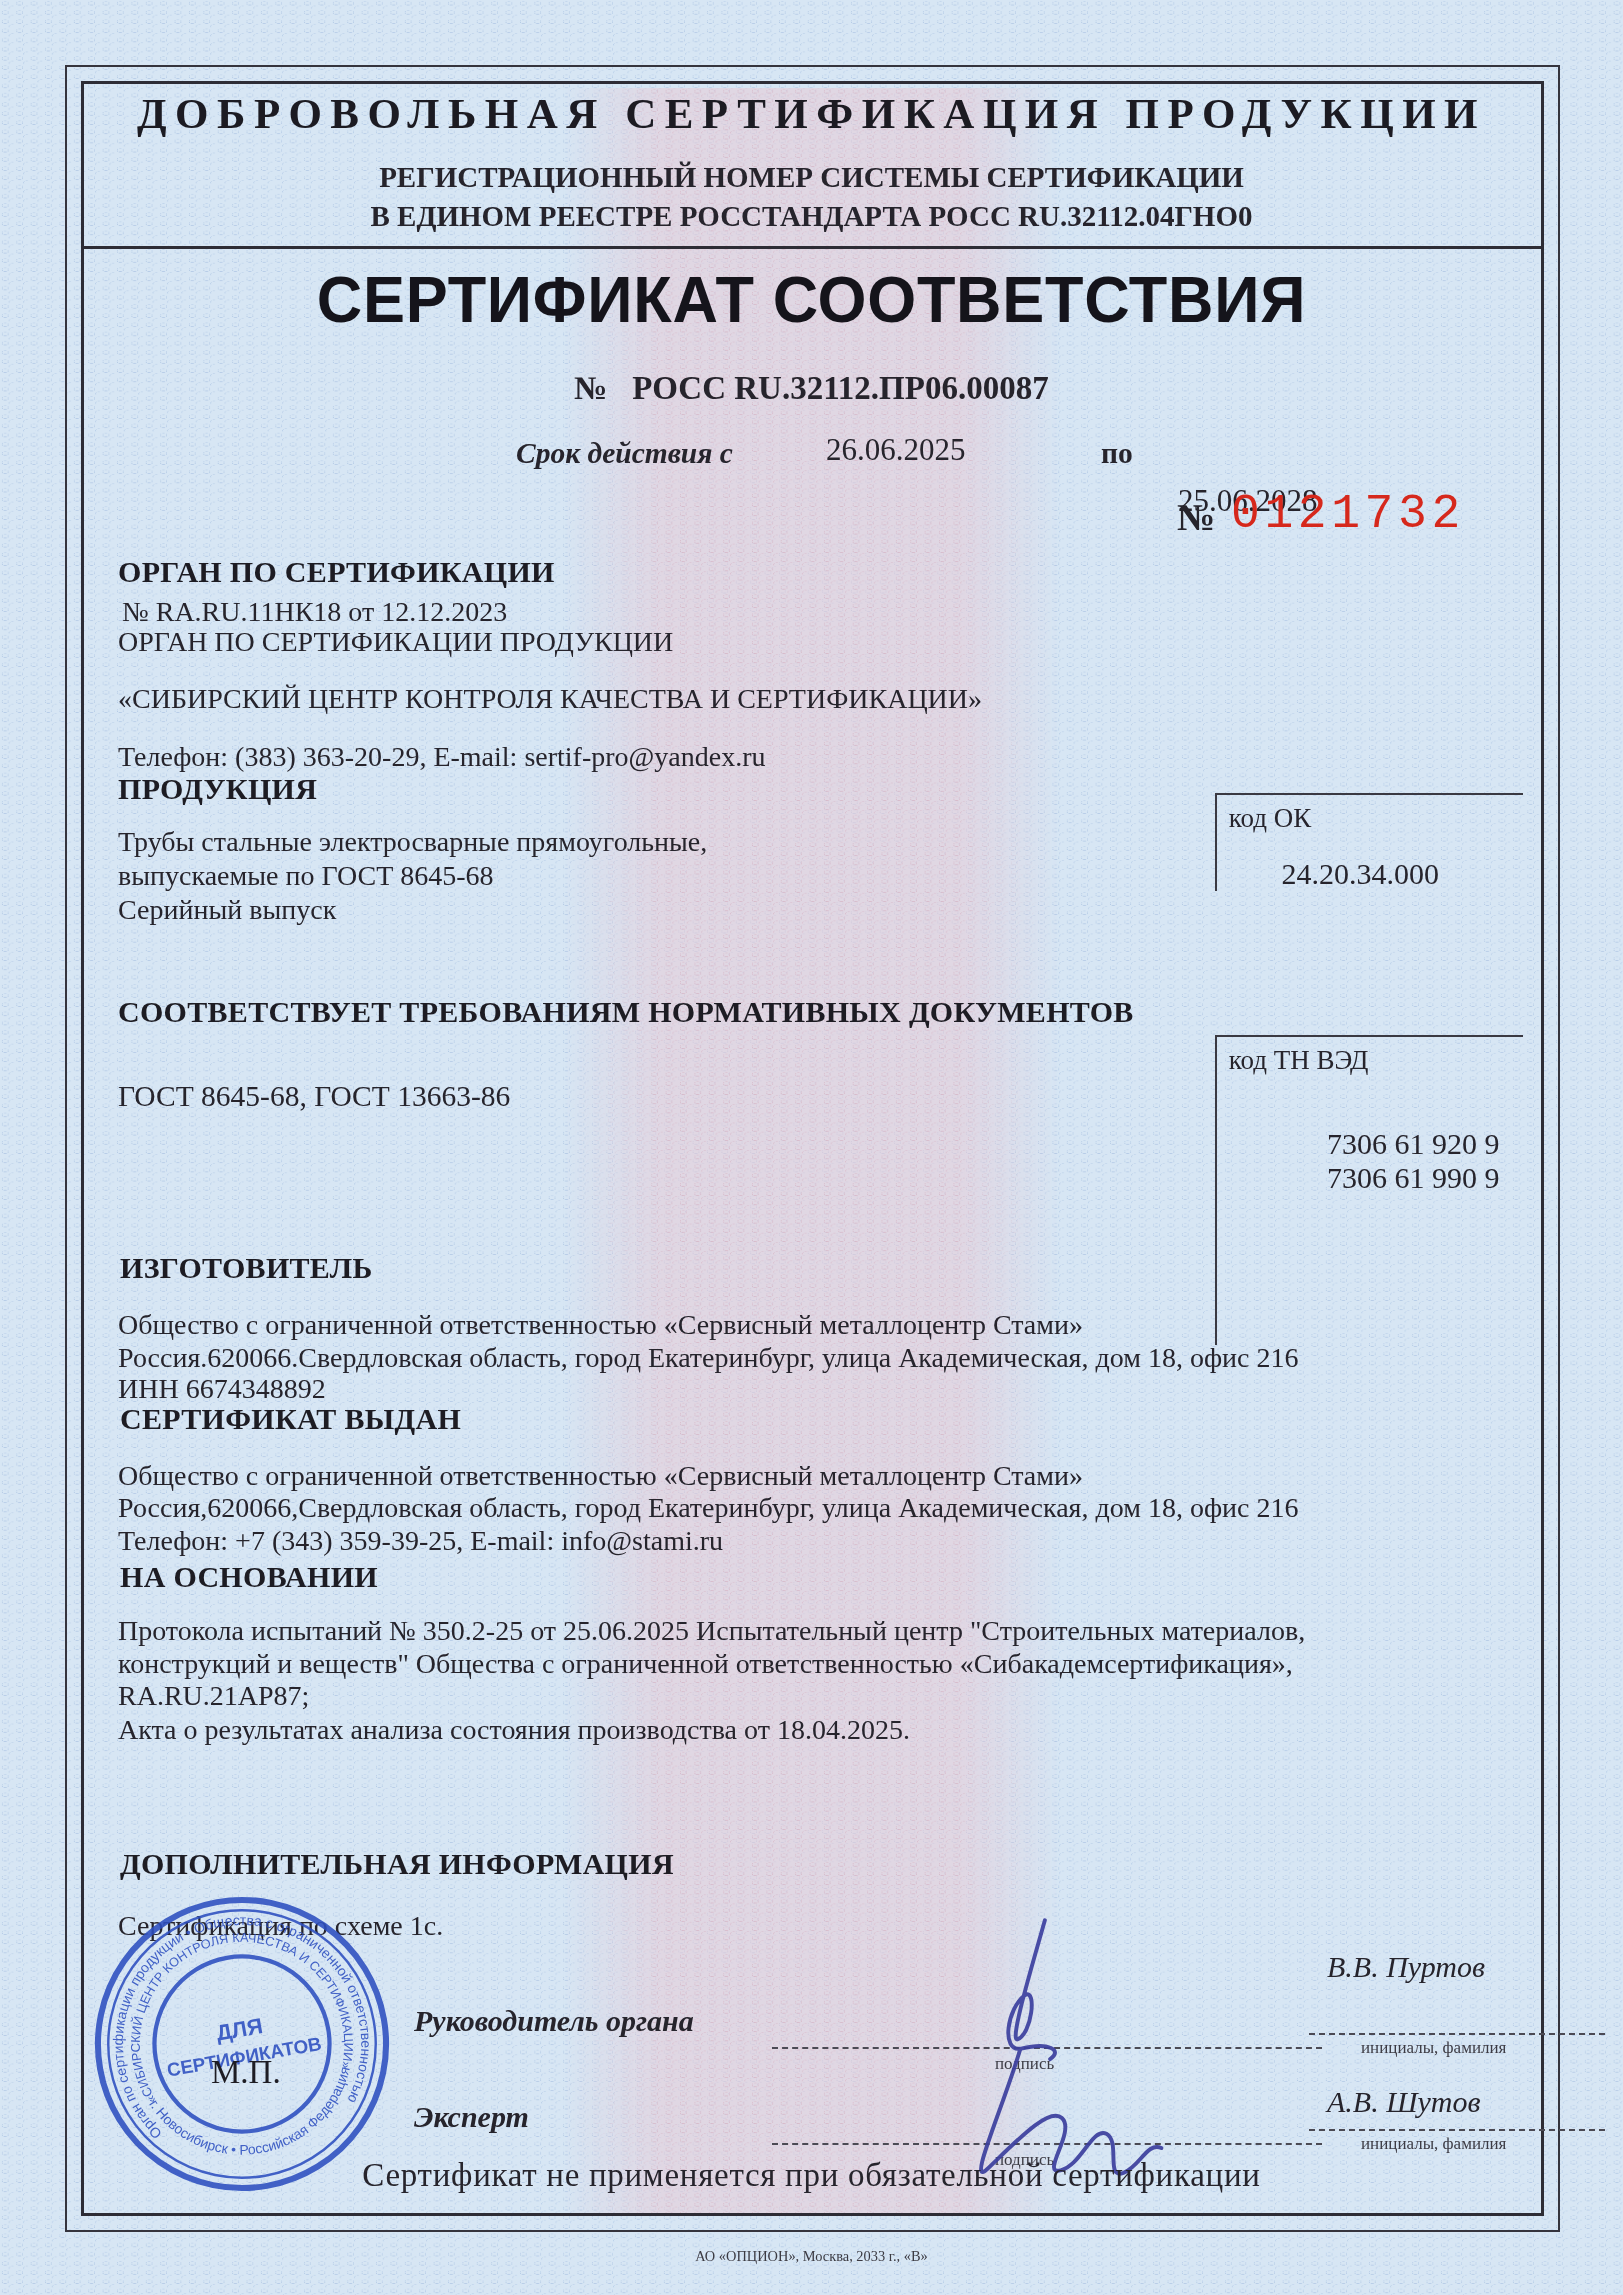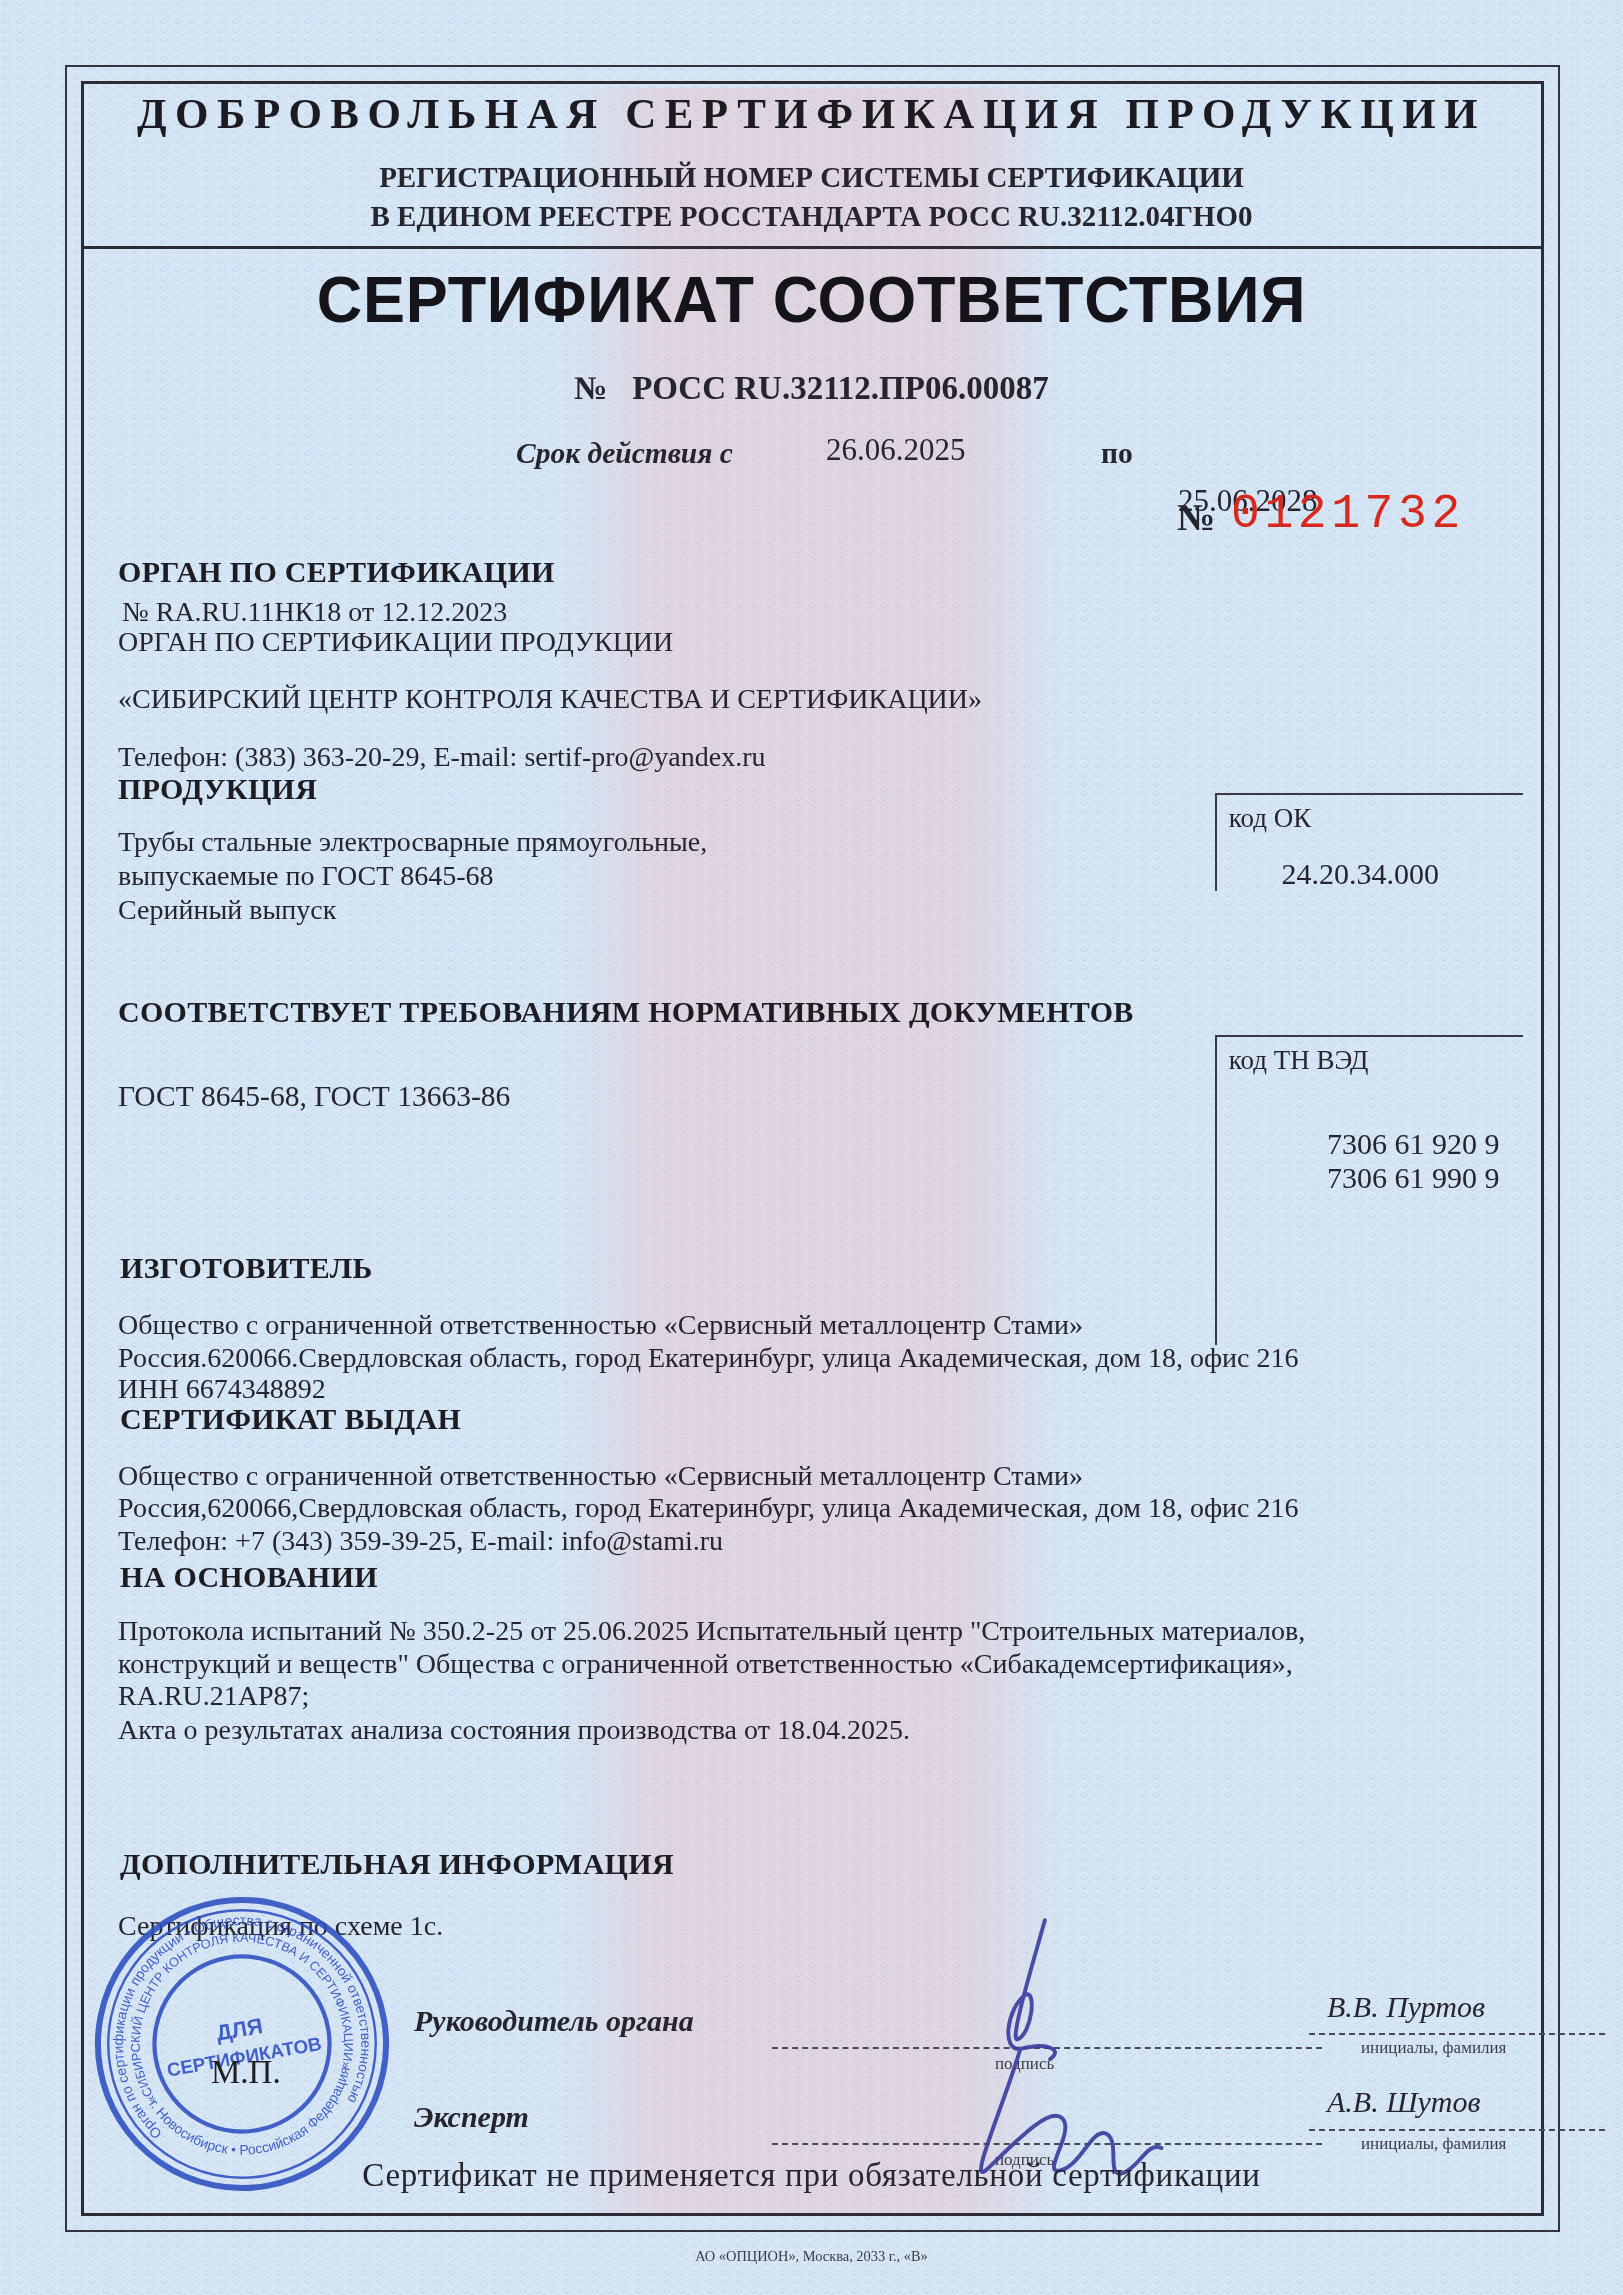--- a/index.html
+++ b/index.html
@@ -134,21 +134,21 @@
     </text>
     <text x="255" y="243" text-anchor="middle" font-family="Liberation Sans, sans-serif" font-weight="bold" font-size="36" fill="#2d4fc0">ДЛЯ</text>
     <text x="255" y="287" text-anchor="middle" font-family="Liberation Sans, sans-serif" font-weight="bold" font-size="31" fill="#2d4fc0">СЕРТИФИКАТОВ</text>
   </svg>
 
   <div class="abs ser" style="left:211px;top:2054px;font-size:33px;color:#1e1d24;">М.П.</div>
 
   <div class="abs ser b name" style="left:414px;top:2004px;font-size:30px;">Руководитель органа</div>
   <div class="abs sig-line" style="left:772px;top:2047px;width:550px;"></div>
   <div class="abs caption" style="left:995px;top:2054px;">подпись</div>
-  <div class="abs ser name" style="left:1327px;top:1990px;">В.В. Пуртов</div>
+  <div class="abs ser name" style="left:1327px;top:1950px;">В.В. Пуртов</div>
   <div class="abs sig-line" style="left:1309px;top:2033px;width:296px;"></div>
   <div class="abs caption" style="left:1361px;top:2038px;">инициалы, фамилия</div>
 
   <div class="abs ser b name" style="left:414px;top:2100px;font-size:30px;">Эксперт</div>
   <div class="abs sig-line" style="left:772px;top:2143px;width:550px;"></div>
   <div class="abs caption" style="left:995px;top:2150px;">подпись</div>
   <div class="abs ser name" style="left:1327px;top:2085px;">А.В. Шутов</div>
   <div class="abs sig-line" style="left:1309px;top:2129px;width:296px;"></div>
   <div class="abs caption" style="left:1361px;top:2134px;">инициалы, фамилия</div>
 

